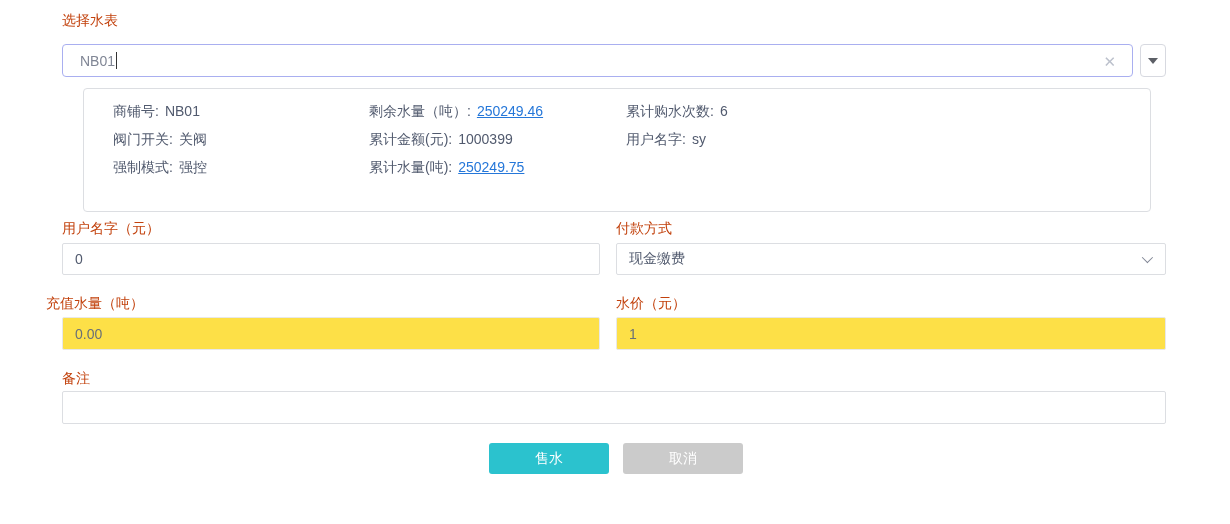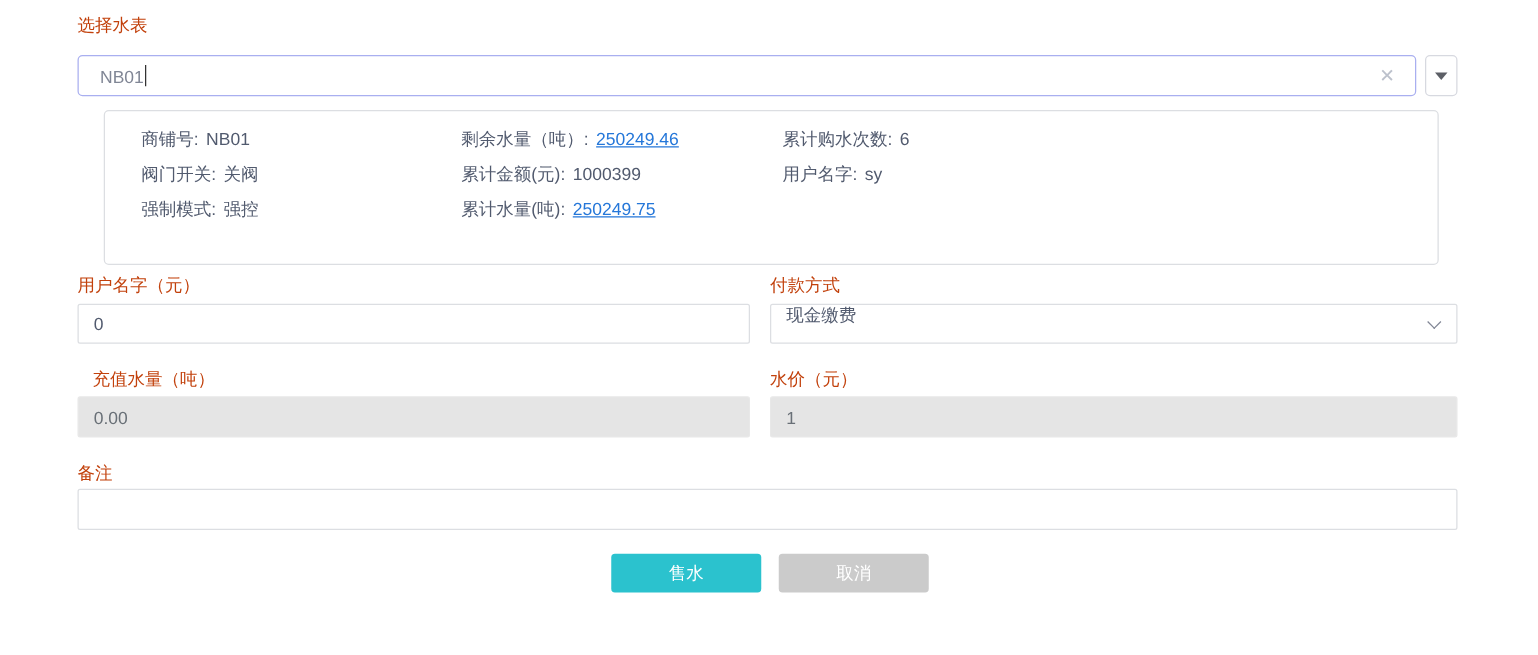--- a/index.html
+++ b/index.html
@@ -100,36 +100,36 @@
     background: #fff;
     font-family: "Liberation Sans", "DejaVu Sans", sans-serif;
     font-size: 14px;
     color: #515a6e;
     padding: 0 12px;
     outline: none;
   }
   .input-disabled {
     position: absolute;
     height: 33px;
-    background: #e5e5e5;
+    background: #fde047;
     border: 1px solid #e8e8e8;
     border-radius: 2px;
     display: flex;
     align-items: center;
     padding: 0 12px;
     color: #697077;
   }
   .select-box {
     position: absolute;
     height: 32px;
     border: 1px solid #dcdee2;
     border-radius: 2px;
     background: #fff;
     display: flex;
-    align-items: flex-start;
+    align-items: center;
     padding: 0 34px 0 12px;
     color: #515a6e;
     cursor: pointer;
   }
   .chevron-down {
     position: absolute;
     right: 15px; top: 11px;
     width: 8px; height: 8px;
     border-right: 1.5px solid #808695;
     border-bottom: 1.5px solid #808695;
@@ -201,21 +201,21 @@
 
   <div class="field-label" style="left:62px; top:218px;">用户名字（元）</div>
   <input class="text-input" style="left: 62px; top: 243px; width: 538px;" value="0">
 
   <div class="field-label" style="left:616px; top:218px;">付款方式</div>
   <div class="select-box" style="left:616px; top:243px; width:550px;">
     <span>现金缴费</span>
     <span class="chevron-down"></span>
   </div>
 
-  <div class="field-label" style="left:74px; top:293px;">充值水量（吨）</div>
+  <div class="field-label" style="left:46px; top:293px;">充值水量（吨）</div>
   <div class="input-disabled" style="left:62px; top:317px; width:538px;">
     <span>0.00</span>
   </div>
 
   <div class="field-label" style="left:616px; top:293px;">水价（元）</div>
   <div class="input-disabled" style="left:616px; top:317px; width:550px;">
     <span>1</span>
   </div>
 
   <div class="field-label" style="left:62px; top:368px;">备注</div>

